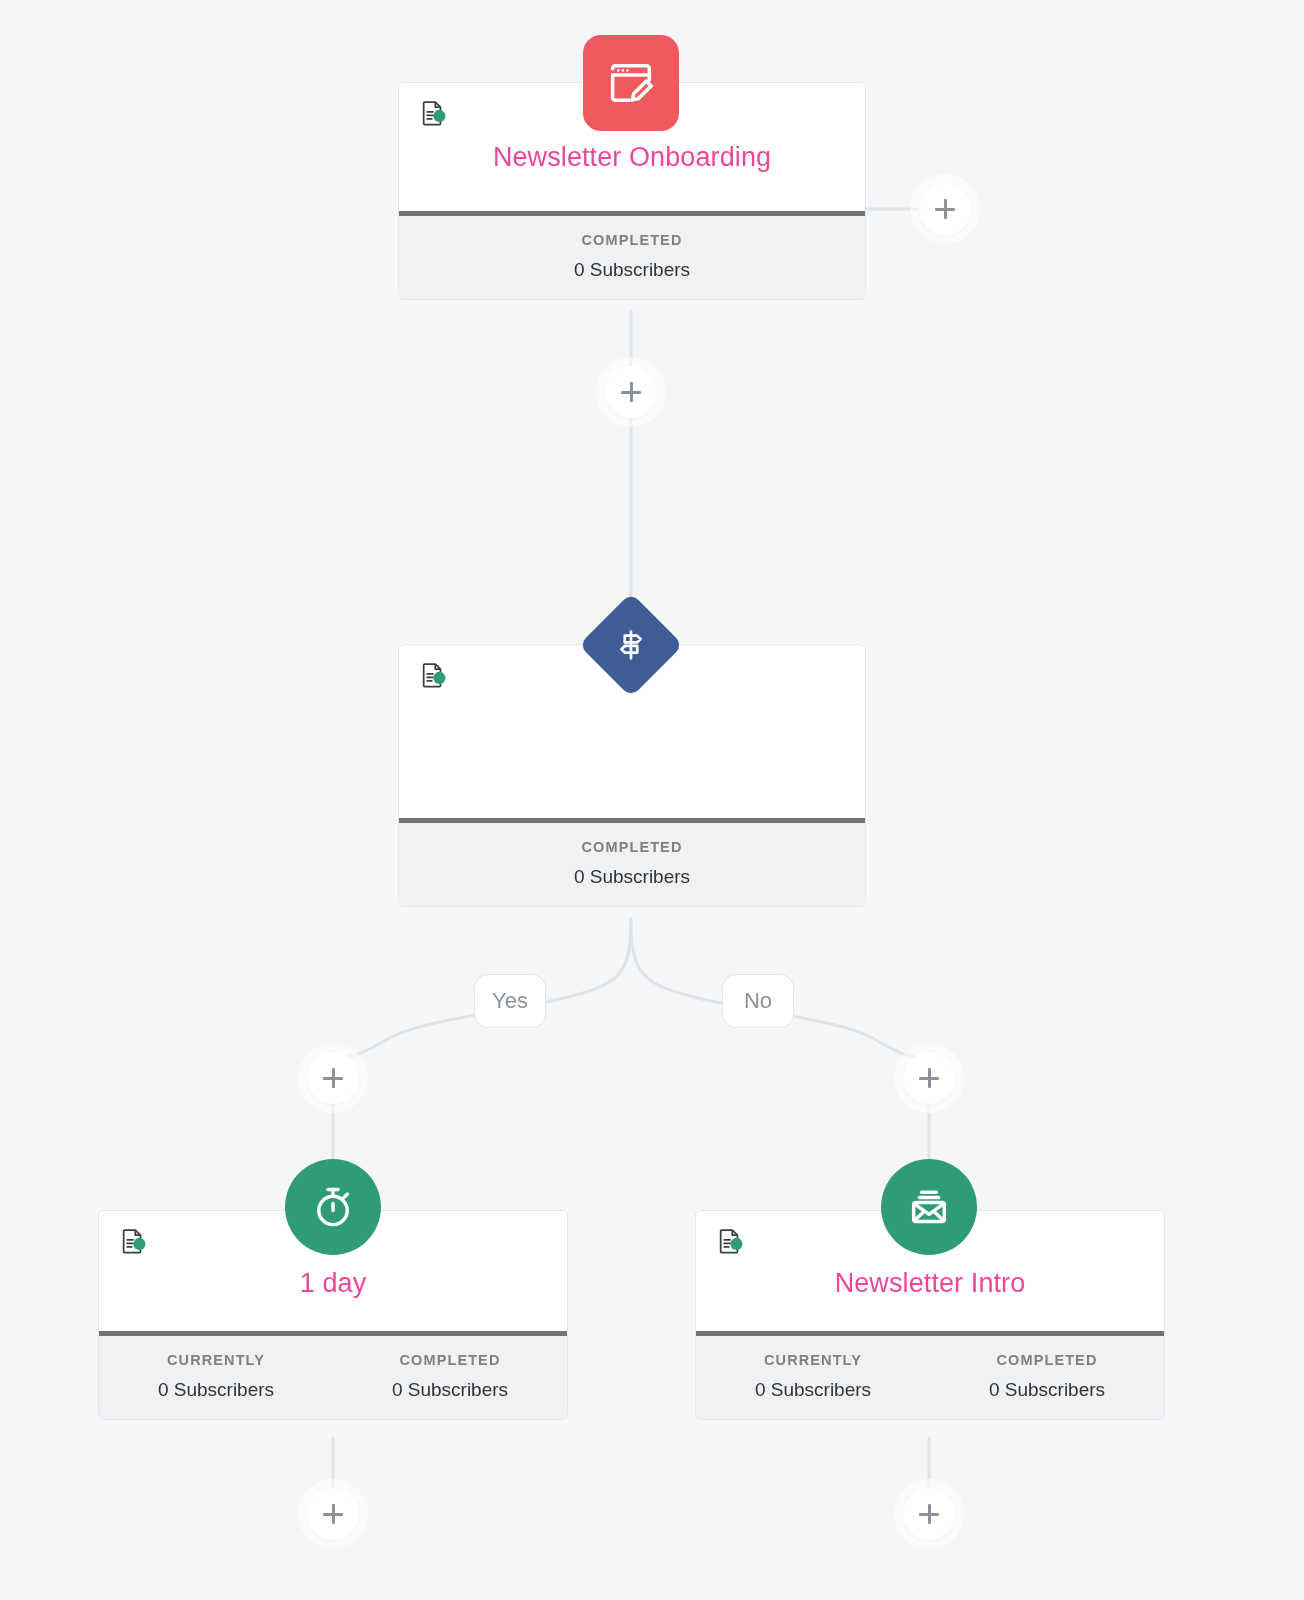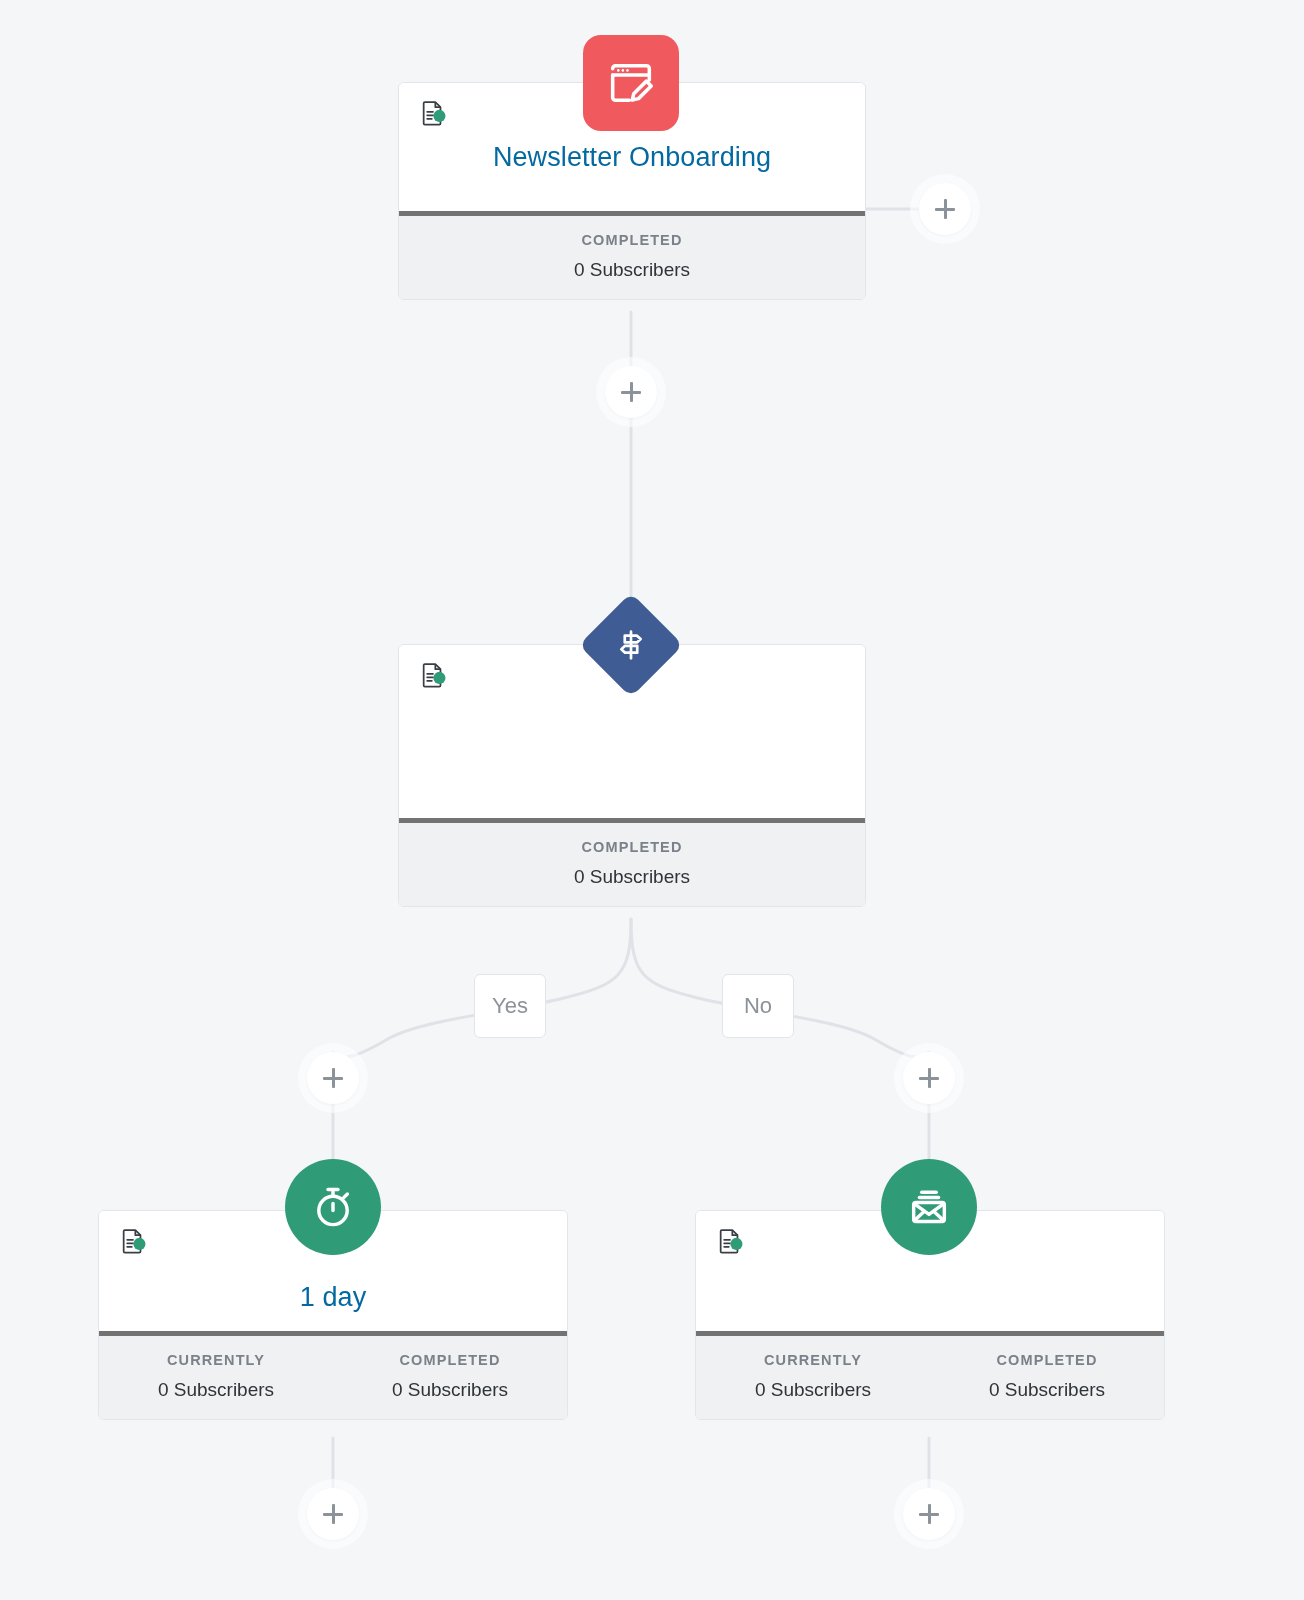--- a/index.html
+++ b/index.html
@@ -43,21 +43,21 @@
   }
   .card-body {
     position: relative;
     background: #ffffff;
     padding: 18px 22px 16px 22px;
   }
   .card-title {
     text-align: center;
     font-size: 27px;
     font-weight: 400;
-    color: #0369a1;
+    color: #ec4899;
     line-height: 1.34;
     letter-spacing: .1px;
   }
   .card-foot {
     background: #f0f1f3;
     border-top: 5px solid #737373;
     display: flex;
   }
   .stat {
     flex: 1 1 0;
@@ -130,23 +130,23 @@
     border-radius: 1px;
   }
   .plus::before { width: 20px; height: 3px; }
   .plus::after  { width: 3px;  height: 20px; }
 
   
   .branch-label {
     position: absolute;
     background: #ffffff;
     border: 1px solid #e2e5e9;
-    border-radius: 6px;
+    border-radius: 14px;
     min-width: 72px;
-    height: 64px;
+    height: 54px;
     display: flex;
     align-items: center;
     justify-content: center;
     font-size: 22px;
     color: #8b9299;
     padding: 0 14px;
   }
 </style>
 </head>
 <body>
@@ -250,21 +250,21 @@
   <div class="card" style="left:98px; top:1210px; width:470px;">
     <div class="card-body" style="height:120px;">
       <span class="doc-badge">
         <svg width="28" height="28" viewBox="0 0 24 24">
           <path d="M5 2.6 h9 l4.4 4.4 v14 a1 1 0 0 1 -1 1 H5 a1 1 0 0 1 -1 -1 V3.6 a1 1 0 0 1 1 -1 z" fill="none" stroke="#3a3f45" stroke-width="1.5" stroke-linejoin="round"></path>
           <path d="M14 2.6 V7 h4.4" fill="none" stroke="#3a3f45" stroke-width="1.5" stroke-linejoin="round"></path>
           <path d="M7 11 h5 M7 14 h5 M7 17 h4" stroke="#3a3f45" stroke-width="1.5" stroke-linecap="round"></path>
           <circle cx="17.5" cy="14.5" r="5.2" fill="#2f9b77"></circle>
         </svg>
       </span>
-      <div class="card-title" style="margin-top:50px;">1 day</div>
+      <div class="card-title" style="margin-top:36px;">1 day</div>
     </div>
     <div class="card-foot">
       <div class="stat">
         <div class="stat-label">CURRENTLY</div>
         <div class="stat-value">0 Subscribers</div>
       </div>
       <div class="stat">
         <div class="stat-label">COMPLETED</div>
         <div class="stat-value">0 Subscribers</div>
       </div>
@@ -284,20 +284,21 @@
   <div class="card" style="left:695px; top:1210px; width:470px;">
     <div class="card-body" style="height:120px;">
       <span class="doc-badge">
         <svg width="28" height="28" viewBox="0 0 24 24">
           <path d="M5 2.6 h9 l4.4 4.4 v14 a1 1 0 0 1 -1 1 H5 a1 1 0 0 1 -1 -1 V3.6 a1 1 0 0 1 1 -1 z" fill="none" stroke="#3a3f45" stroke-width="1.5" stroke-linejoin="round"></path>
           <path d="M14 2.6 V7 h4.4" fill="none" stroke="#3a3f45" stroke-width="1.5" stroke-linejoin="round"></path>
           <path d="M7 11 h5 M7 14 h5 M7 17 h4" stroke="#3a3f45" stroke-width="1.5" stroke-linecap="round"></path>
           <circle cx="17.5" cy="14.5" r="5.2" fill="#2f9b77"></circle>
         </svg>
       </span>
+      <div class="card-title" style="margin-top:36px;">Newsletter Intro</div>
     </div>
     <div class="card-foot">
       <div class="stat">
         <div class="stat-label">CURRENTLY</div>
         <div class="stat-value">0 Subscribers</div>
       </div>
       <div class="stat">
         <div class="stat-label">COMPLETED</div>
         <div class="stat-value">0 Subscribers</div>
       </div>

